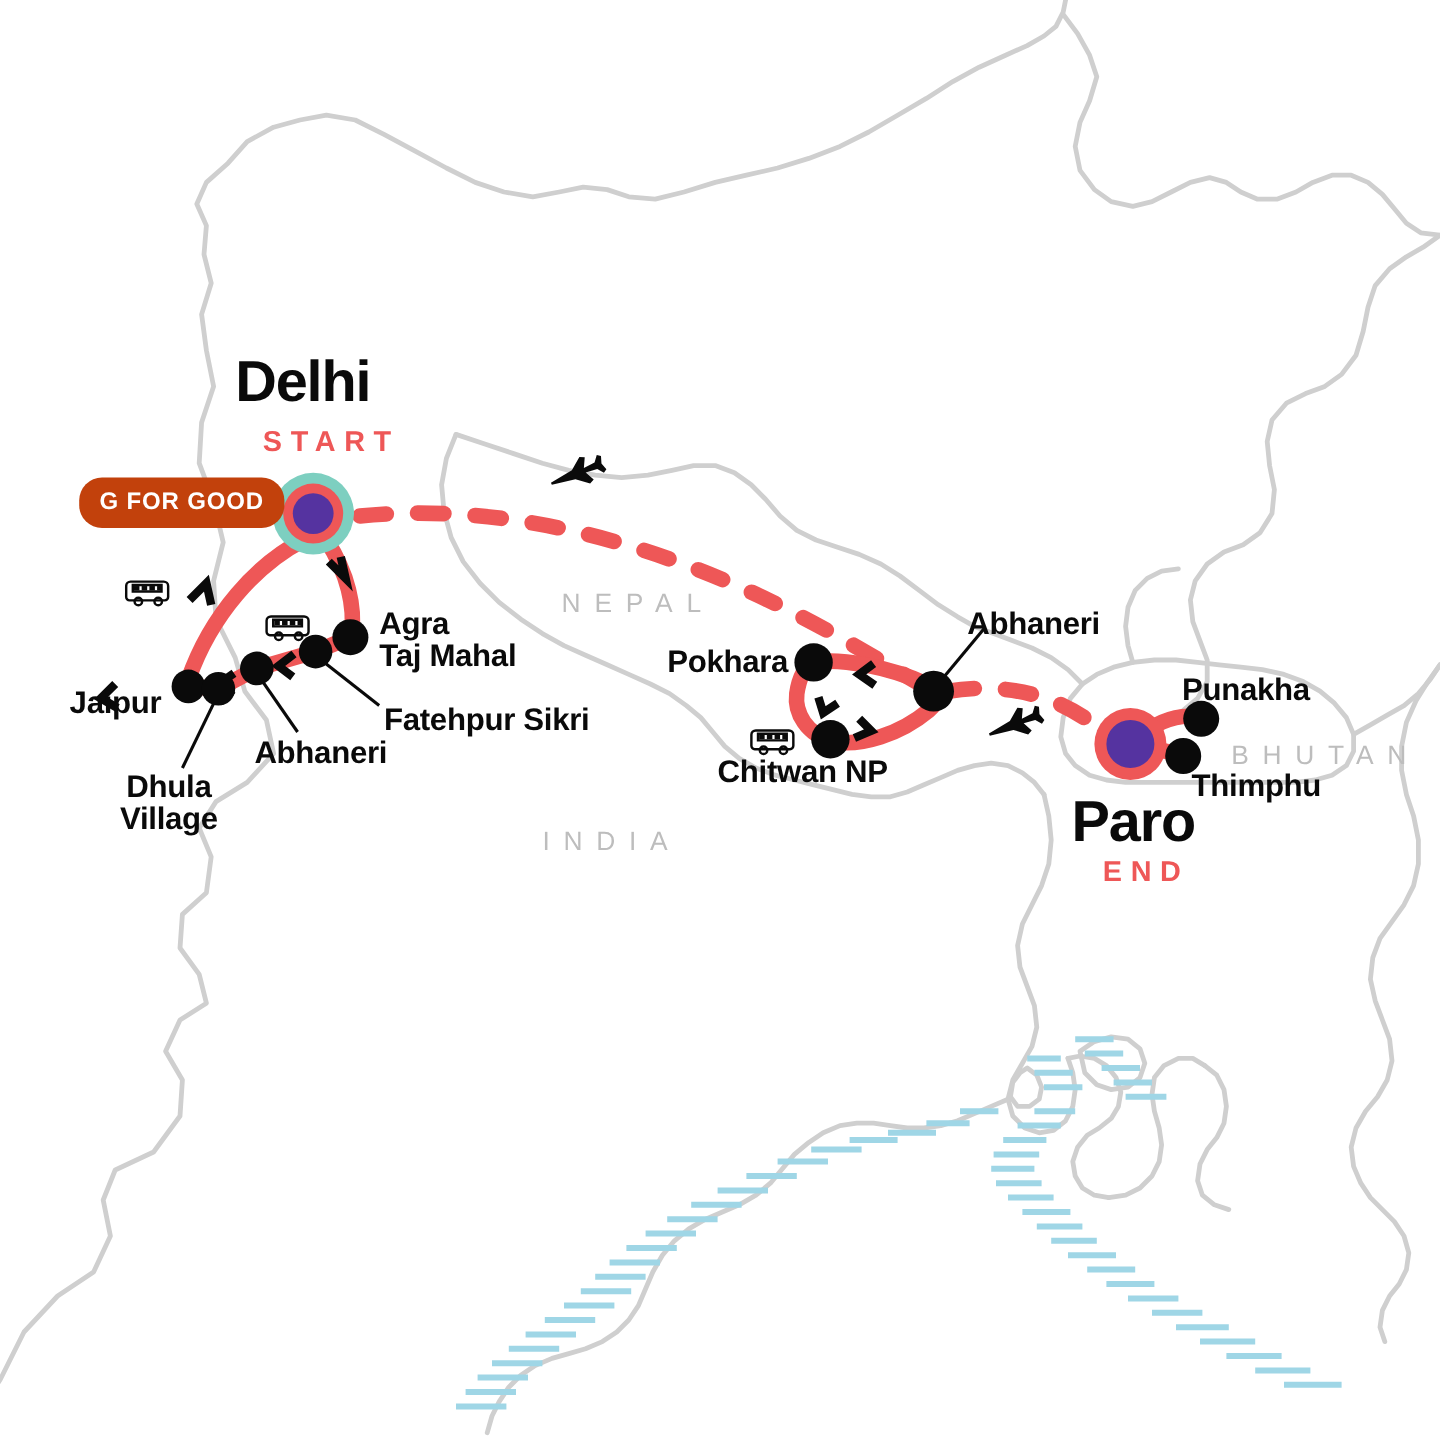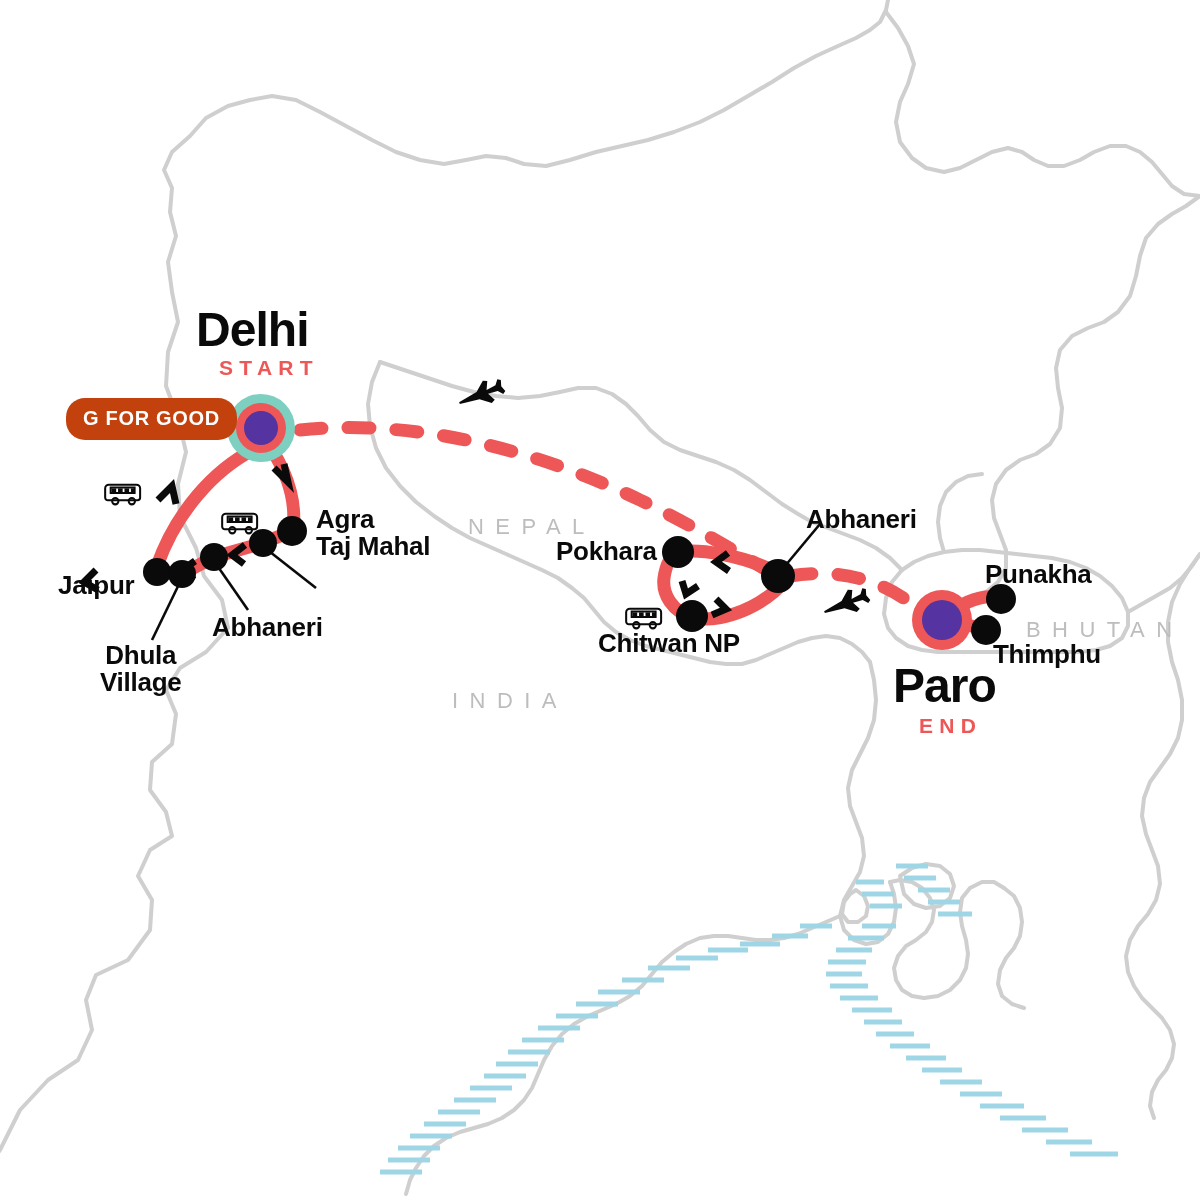--- a/index.html
+++ b/index.html
@@ -79,21 +79,21 @@
     line-height: 1.04;
     letter-spacing: -0.01em;
   }
   .lbl-city { font-size: 26px; }
   .lbl-major {
     font-size: 48px;
     font-weight: 700;
     letter-spacing: -0.02em;
   }
   .lbl-endpoint-sub {
-    font-size: 21px;
+    font-size: 24px;
     font-weight: 700;
     color: #ee5757;
     letter-spacing: 0.30em;
   }
   .lbl-country {
     font-size: 22px;
     font-weight: 400;
     color: #bdbdbd;
     letter-spacing: 0.52em;
   }
@@ -327,37 +327,38 @@
 
     <g class="icon-glyph" transform="translate(455,392) rotate(-22)">
       <path d="M0,11 L20,8 L30,0 L34,2 L30,10 L40,9 L44,4 L47,6 L45,12 L47,18 L44,20 L40,15 L30,14 L34,22 L30,24 L20,16 L0,13 Z"></path>
     </g>
     <g class="icon-glyph" transform="translate(820,601) rotate(-22)">
       <path d="M0,11 L20,8 L30,0 L34,2 L30,10 L40,9 L44,4 L47,6 L45,12 L47,18 L44,20 L40,15 L30,14 L34,22 L30,24 L20,16 L0,13 Z"></path>
     </g>
 
   </svg>
 
-  <div class="lbl lbl-major" style="left:196px; top:305px;">Delhi</div>
+  <div class="lbl lbl-major" style="left:196px; top:294px;">Delhi</div>
   <div class="lbl lbl-endpoint-sub" style="left:219px; top:357px;">START</div>
 
   <div class="lbl lbl-major" style="left:893px; top:661px;">Paro</div>
   <div class="lbl lbl-endpoint-sub" style="left:919px; top:715px;">END</div>
 
   <div class="badge-gforgood" style="left:66px; top:398px;">G FOR GOOD</div>
 
   <div class="lbl lbl-city" style="left:58px;  top:572px;">Jaipur</div>
   <div class="lbl lbl-city" style="left:100px; top:642px; text-align:center;">Dhula
 Village</div>
   <div class="lbl lbl-city" style="left:212px; top:614px;">Abhaneri</div>
+  <div class="lbl lbl-city" style="left:320px; top:586px;">Fatehpur Sikri</div>
   <div class="lbl lbl-city" style="left:316px; top:506px;">Agra
 Taj Mahal</div>
   <div class="lbl lbl-city" style="left:556px; top:538px;">Pokhara</div>
   <div class="lbl lbl-city" style="left:598px; top:630px;">Chitwan NP</div>
   <div class="lbl lbl-city" style="left:806px; top:506px;">Abhaneri</div>
   <div class="lbl lbl-city" style="left:985px; top:561px;">Punakha</div>
   <div class="lbl lbl-city" style="left:993px; top:641px;text-align:right;">Thimphu</div>
 
-  <div class="lbl lbl-country" style="left:468px; top:492px;margin-top:24px;">NEPAL</div>
+  <div class="lbl lbl-country" style="left:468px; top:492px;">NEPAL</div>
   <div class="lbl lbl-country" style="left:452px; top:690px;">INDIA</div>
   <div class="lbl lbl-country" style="left:1026px; top:619px;">BHUTAN</div>
 
 </div>
 
 </body></html>

